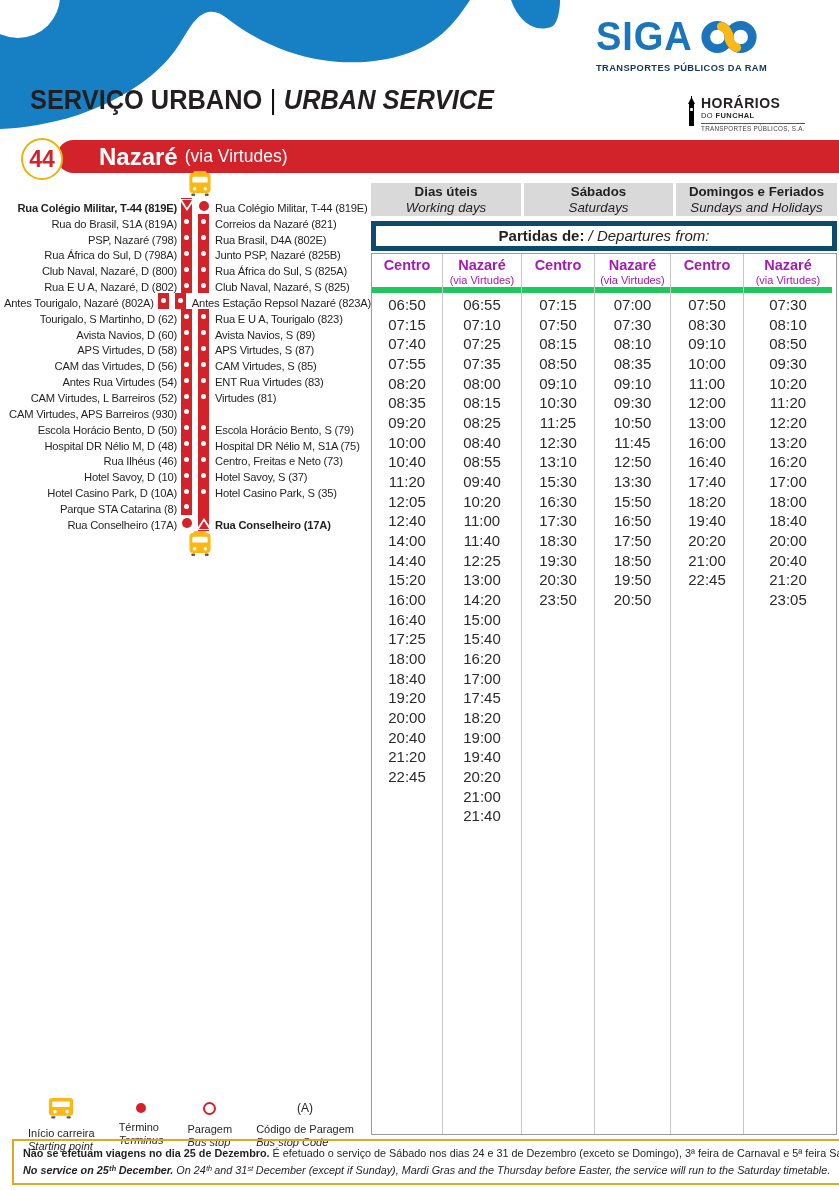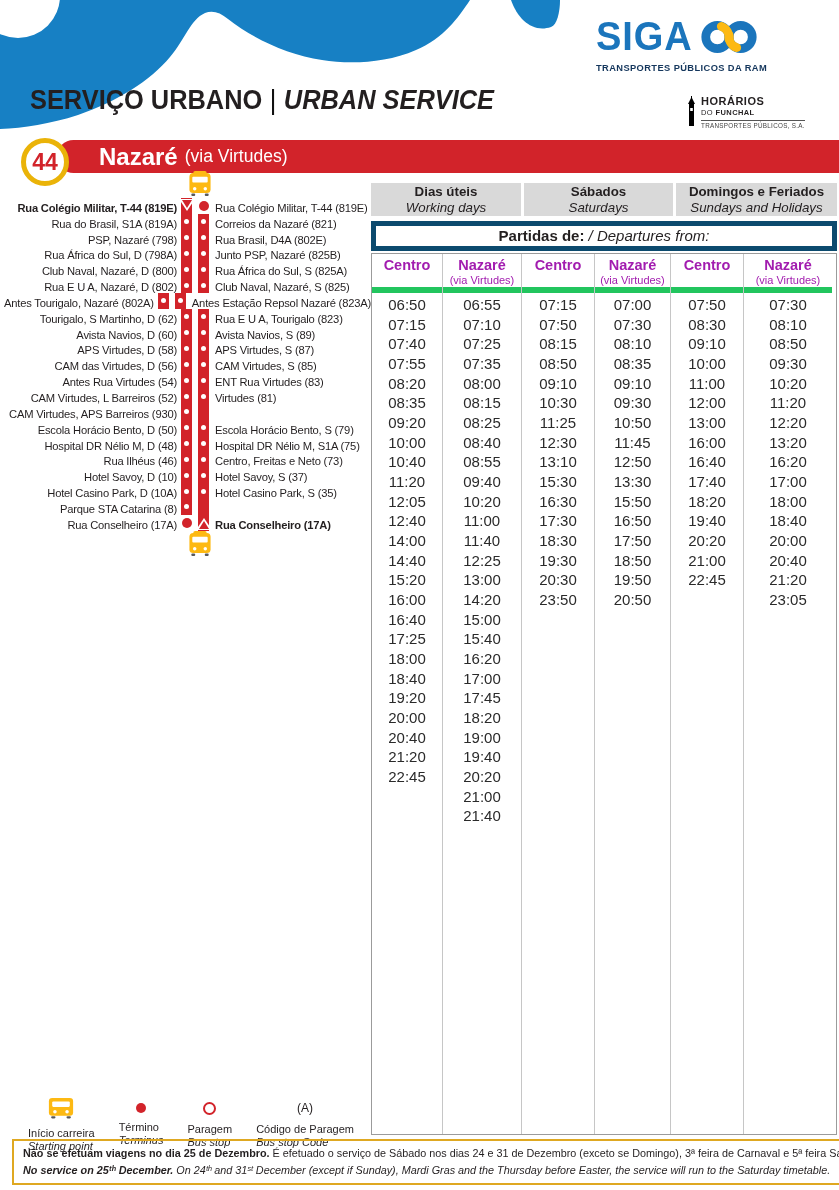--- a/index.html
+++ b/index.html
@@ -12,32 +12,32 @@
   .siga{position:absolute;top:14px;left:596px;width:200px;}
   .siga-row{display:flex;align-items:center;gap:0;}
   .siga-text{font-size:40px;font-weight:bold;color:#1b75bc;letter-spacing:1px;transform:scaleX(.95);transform-origin:left;}
   .siga-tag{margin-top:4px;font-size:9.3px;font-weight:bold;color:#14365c;letter-spacing:.4px;white-space:nowrap;}
   .service-title{position:absolute;top:85px;left:30px;font-size:27px;white-space:nowrap;transform:scaleX(.94);transform-origin:left;}
   .st-pt{font-weight:bold;}
   .st-sep{font-weight:300;margin:0 8px;color:#111;}
   .st-en{font-style:italic;font-weight:bold;font-weight:600;}
   .hf{position:absolute;top:96px;left:686px;display:flex;gap:4px;}
   .hf-txt{line-height:1;}
-  .hf-name{font-size:11px;font-weight:bold;letter-spacing:.5px;}
+  .hf-name{font-size:14px;font-weight:bold;letter-spacing:.5px;}
   .hf-sub{font-size:7.5px;margin-top:2px;letter-spacing:.4px;}
   .hf-sub b{font-weight:bold;}
   .hf-co{border-top:1px solid #555;margin-top:3px;padding-top:2px;font-size:6.3px;color:#444;letter-spacing:.3px;}
 
   
   .route-banner{position:absolute;top:140px;left:57px;width:782px;height:33px;background:#d2232a;
       border-radius:17px 0 0 17px;display:flex;align-items:center;padding-left:42px;box-sizing:border-box;color:#fff;}
   .route-name{font-size:24px;font-weight:bold;}
   .route-via{font-size:17.5px;margin-left:7px;}
   .route-badge{position:absolute;top:138px;left:21px;width:38px;height:38px;border-radius:50%;
-      background:#fff;border:5px solid #eab308;color:#d2232a;font-size:23px;font-weight:bold;
+      background:#fff;border:2px solid #eab308;color:#d2232a;font-size:23px;font-weight:bold;
       display:flex;align-items:center;justify-content:center;}
 
   
   .bus{position:absolute;}
   .route-map{position:absolute;top:198px;left:0;width:371px;}
   .map-row{display:flex;height:15.85px;align-items:flex-end;}
   .stop-l{width:177px;text-align:right;font-size:11.2px;letter-spacing:-.2px;white-space:nowrap;}
   .stop-r{padding-left:6px;font-size:11.2px;letter-spacing:-.2px;white-space:nowrap;}
   .bold{font-weight:bold;}
   .cell{width:11px;height:100%;position:relative;display:flex;align-items:center;justify-content:center;flex:none;}

